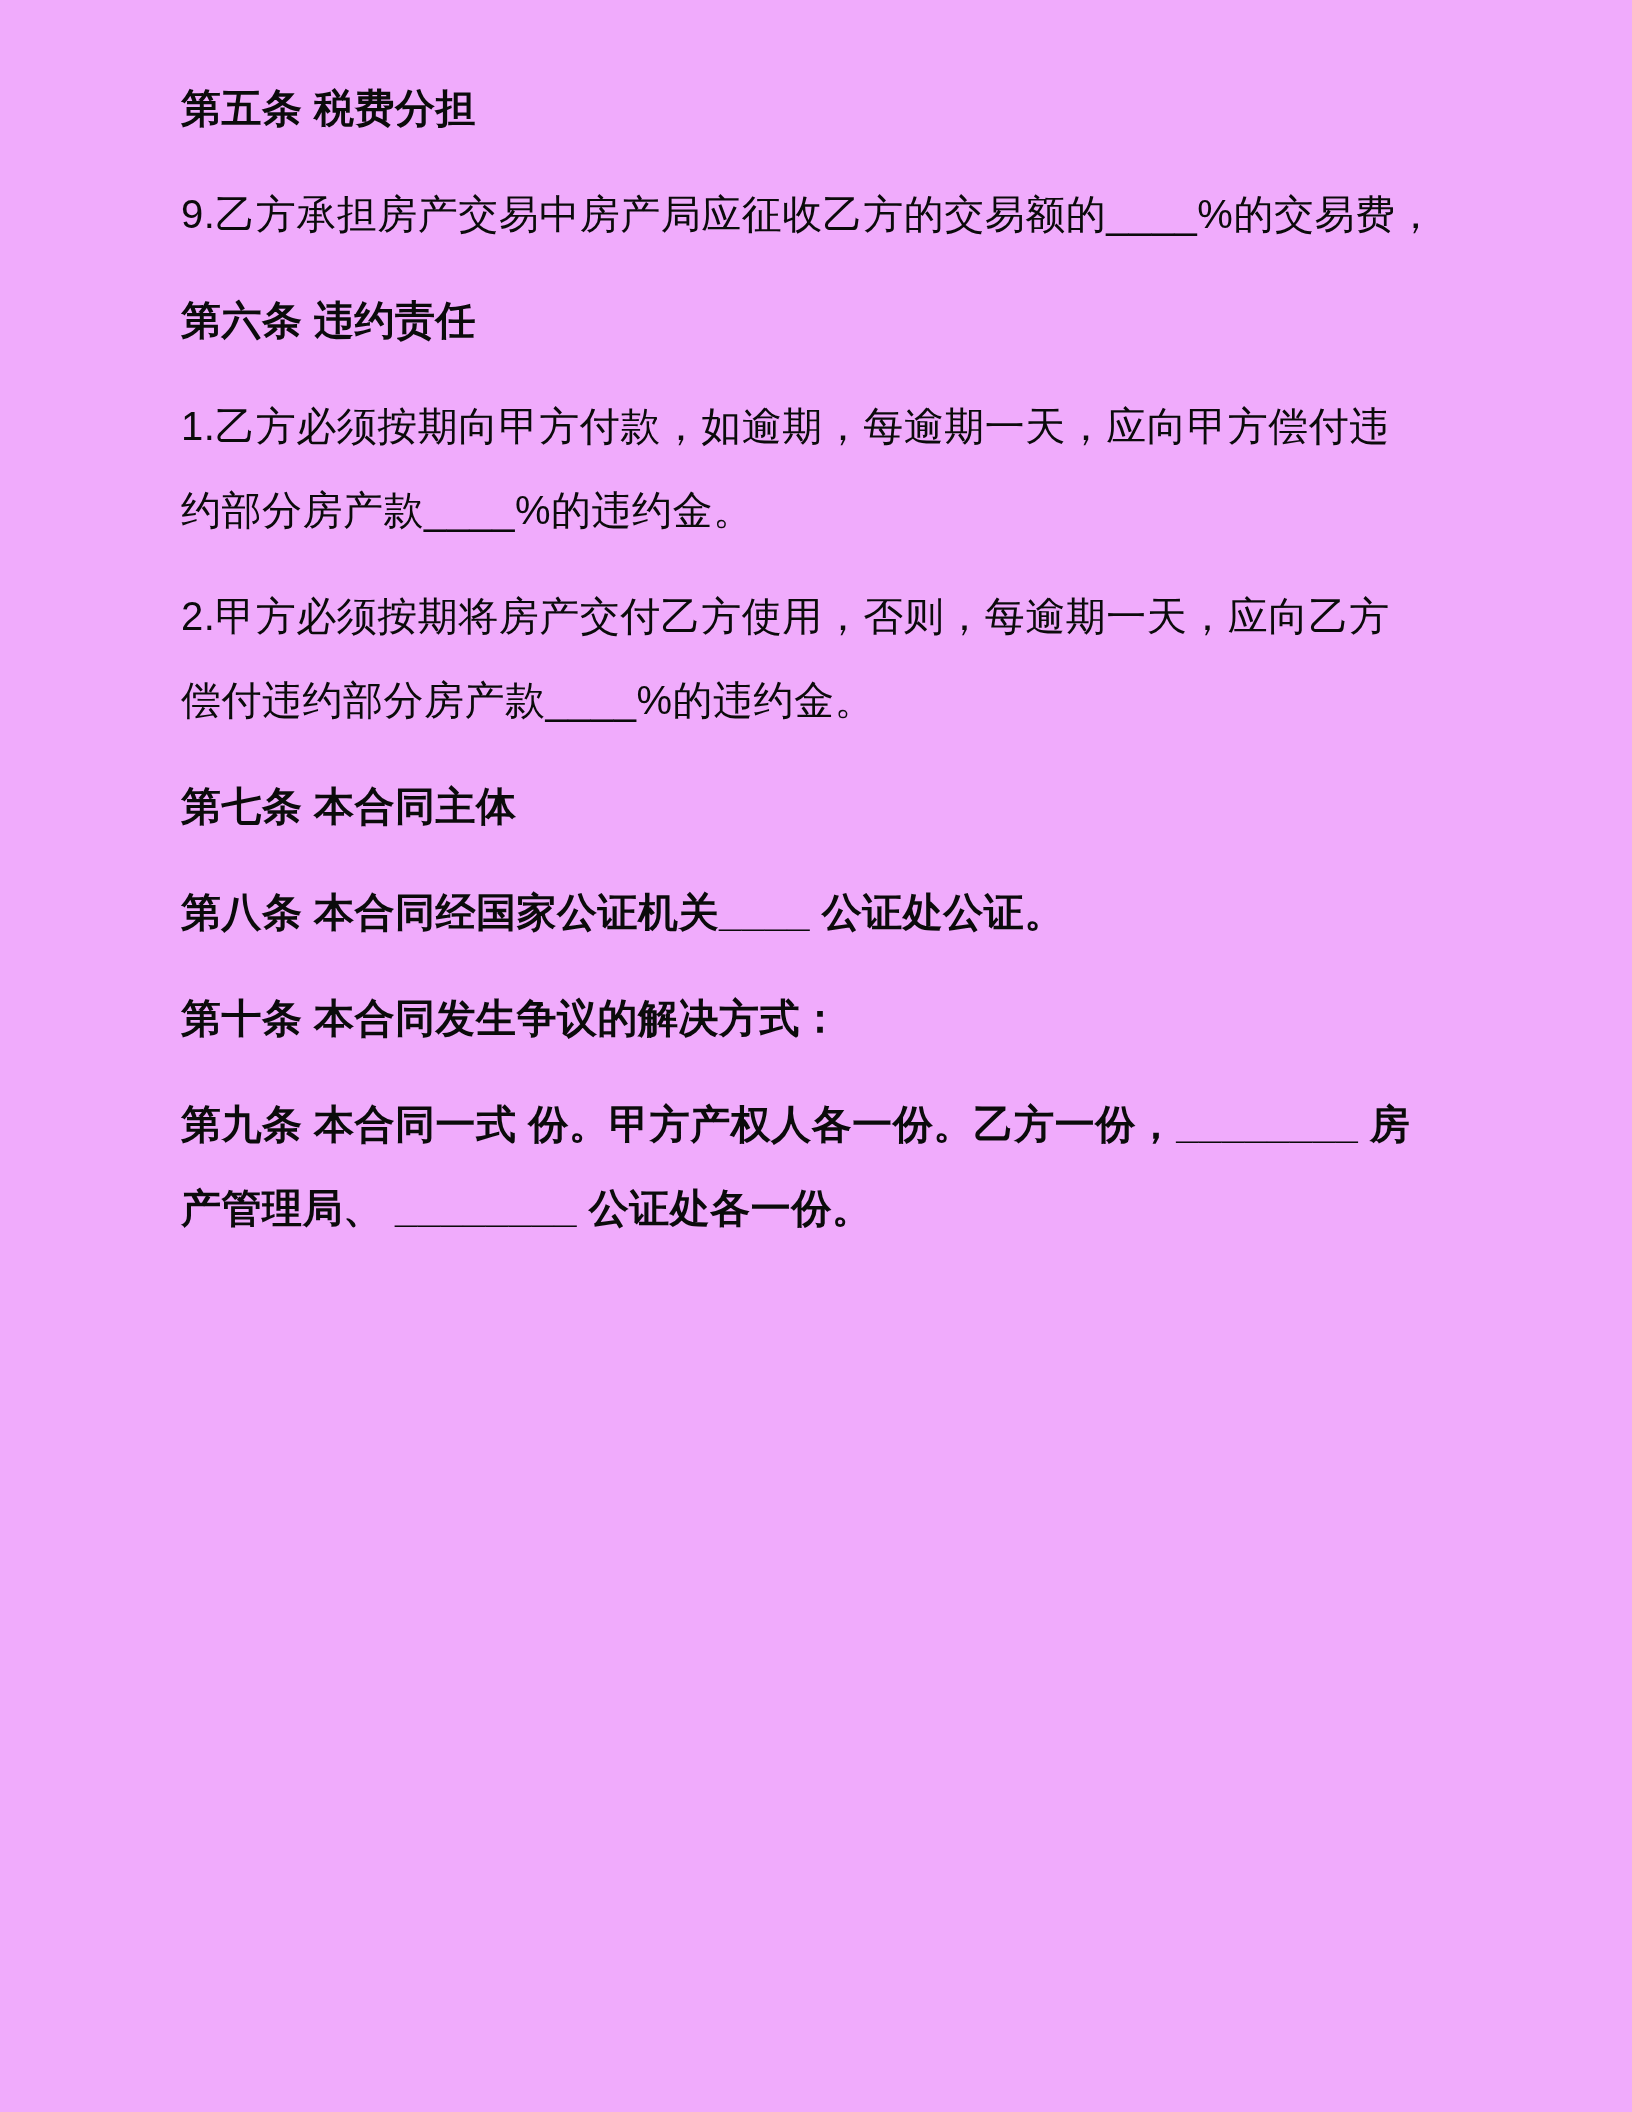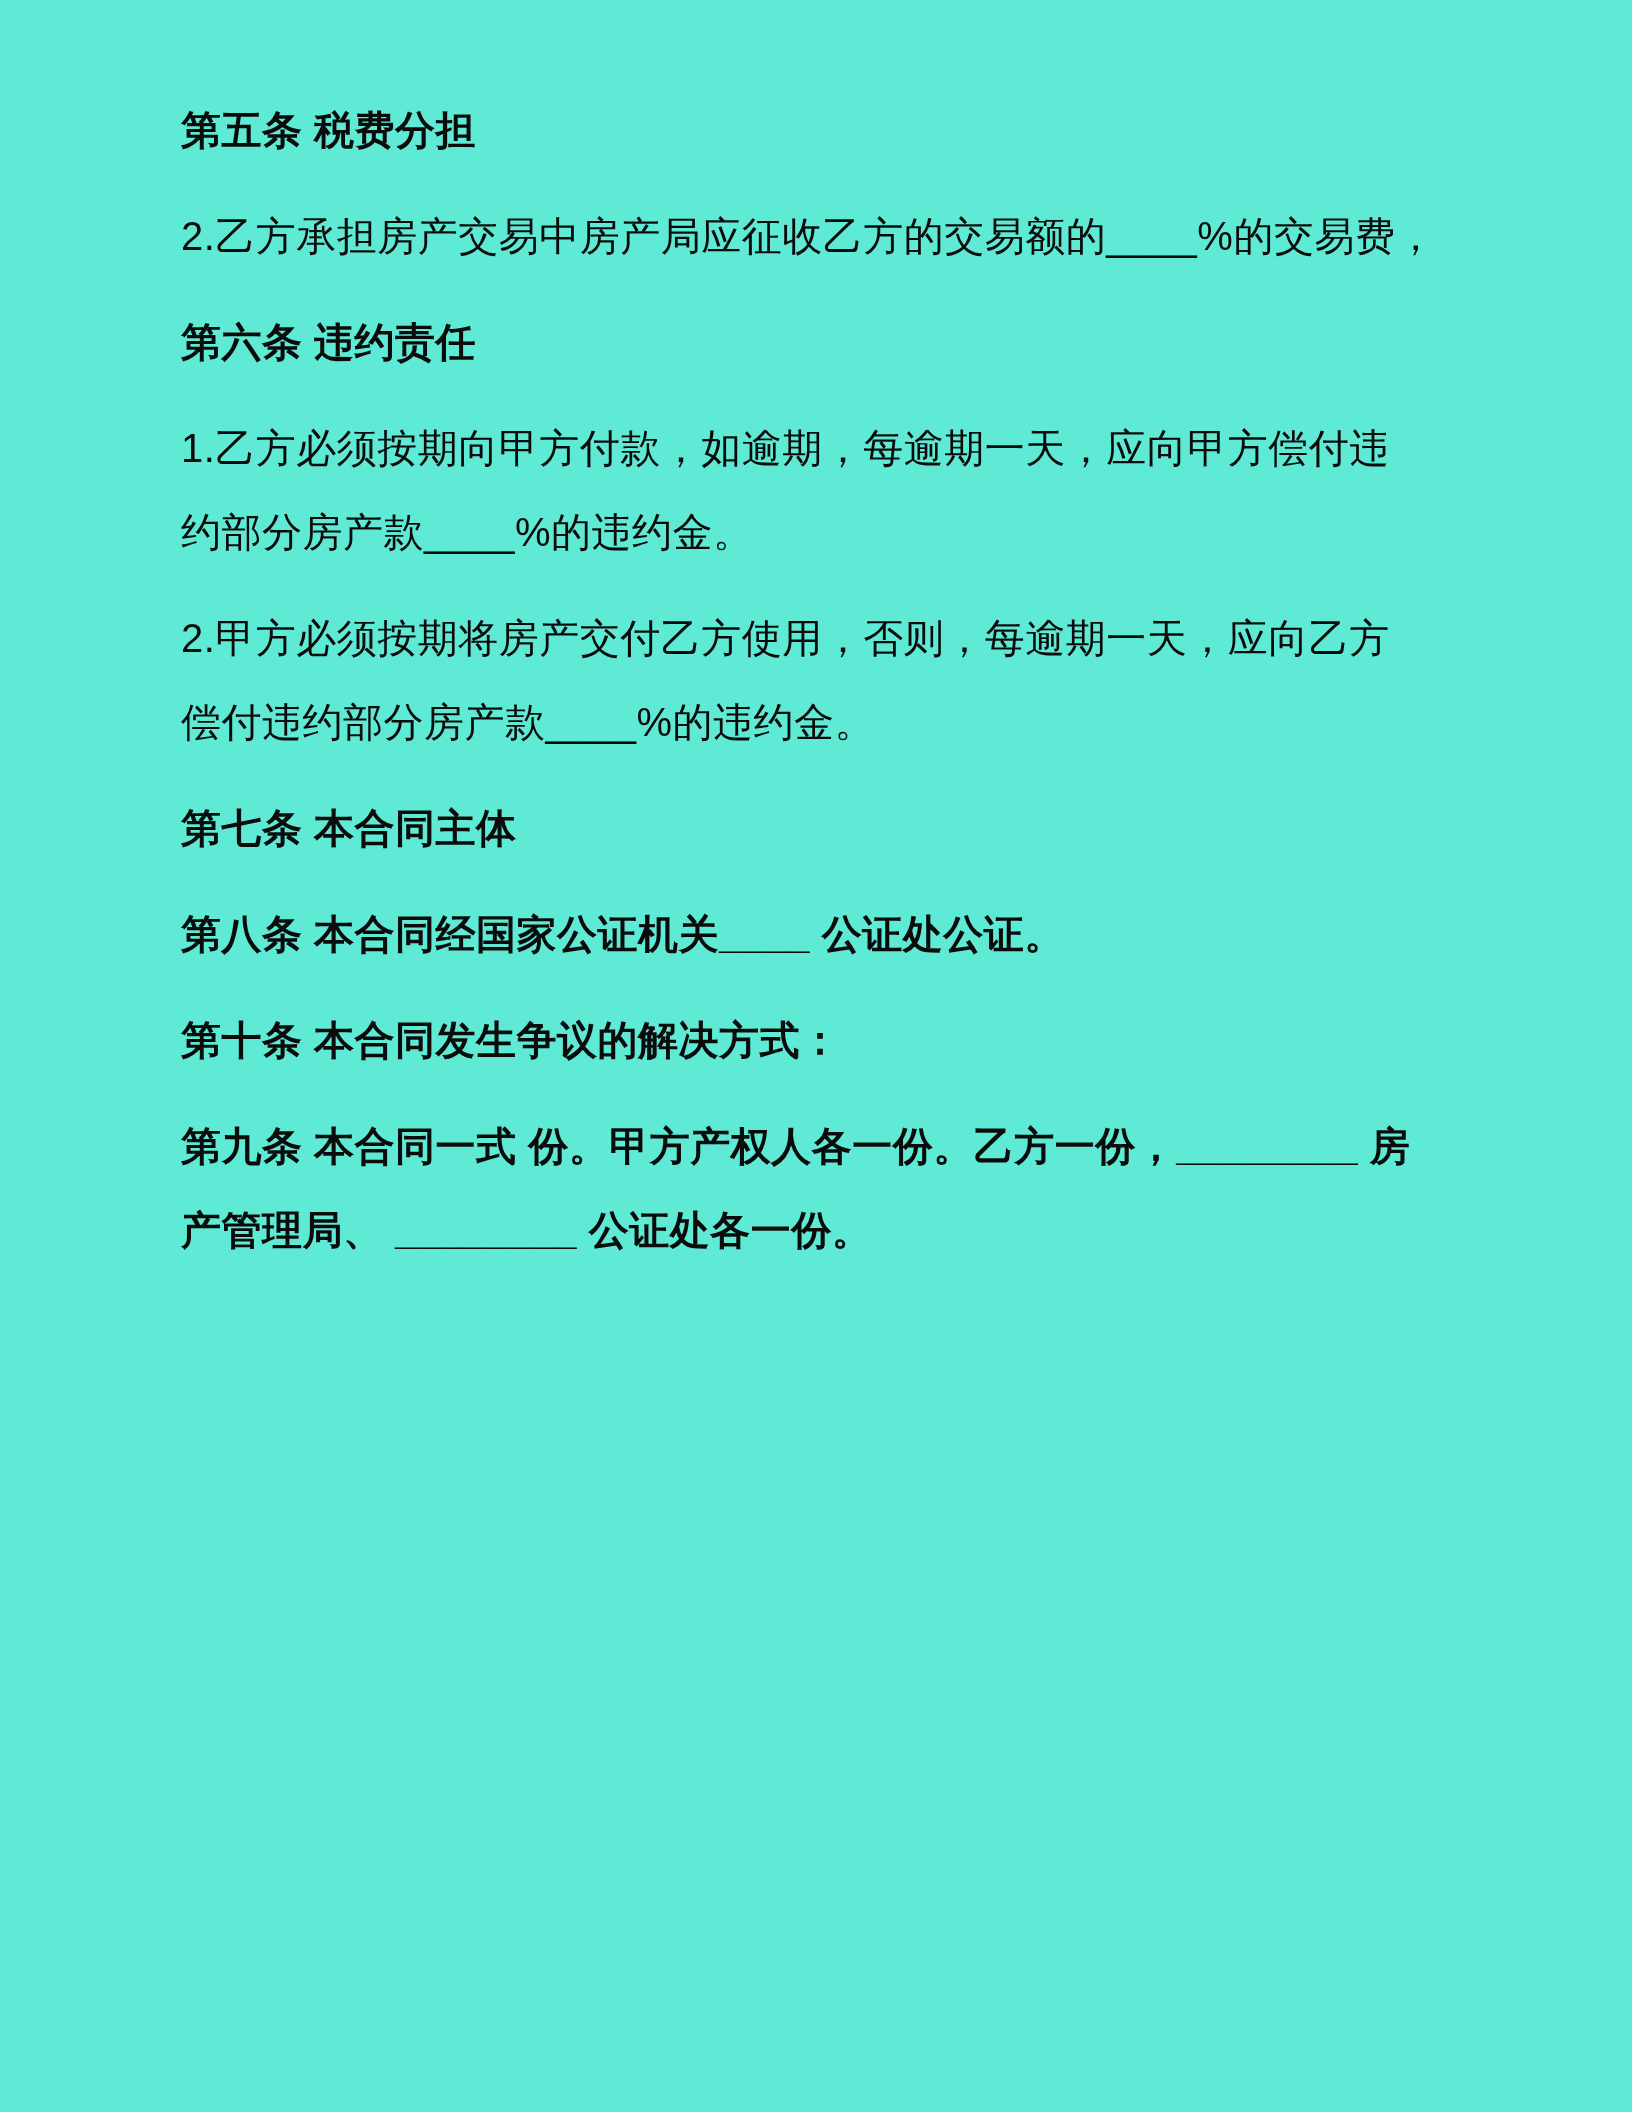--- a/index.html
+++ b/index.html
@@ -5,25 +5,25 @@
   html, body {
     margin: 0;
     padding: 0;
     background: #ffffff;
   }
   .page {
     position: relative;
     width: 1632px;
     height: 2112px;
     box-sizing: border-box;
-    background: #5eead4;
+    background: #f0abfc;
     color: #0b0b0b;
     font-family: "Liberation Sans", sans-serif;
     font-size: 40px;
-    padding: 88px 150px 0 181px;
+    padding: 66px 150px 0 181px;
     overflow: hidden;
   }
   .block {
     margin: 0 0 22px 0;
   }
   .line {
     line-height: 84px;
     white-space: nowrap;
     letter-spacing: 0.5px;
   }
@@ -38,21 +38,21 @@
 <body>
 
 <div class="page">
 
   <div class="block heading">
     <div class="line">第五条 税费分担</div>
   </div>
 
 
   <div class="block para">
-    <div class="line">2.乙方承担房产交易中房产局应征收乙方的交易额的____%的交易费，</div>
+    <div class="line">9.乙方承担房产交易中房产局应征收乙方的交易额的____%的交易费，</div>
   </div>
 
   <div class="block heading">
     <div class="line">第六条 违约责任</div>
   </div>
 
   <div class="block para">
     <div class="line">1.乙方必须按期向甲方付款，如逾期，每逾期一天，应向甲方偿付违</div>
     <div class="line">约部分房产款____%的违约金。</div>
   </div>

